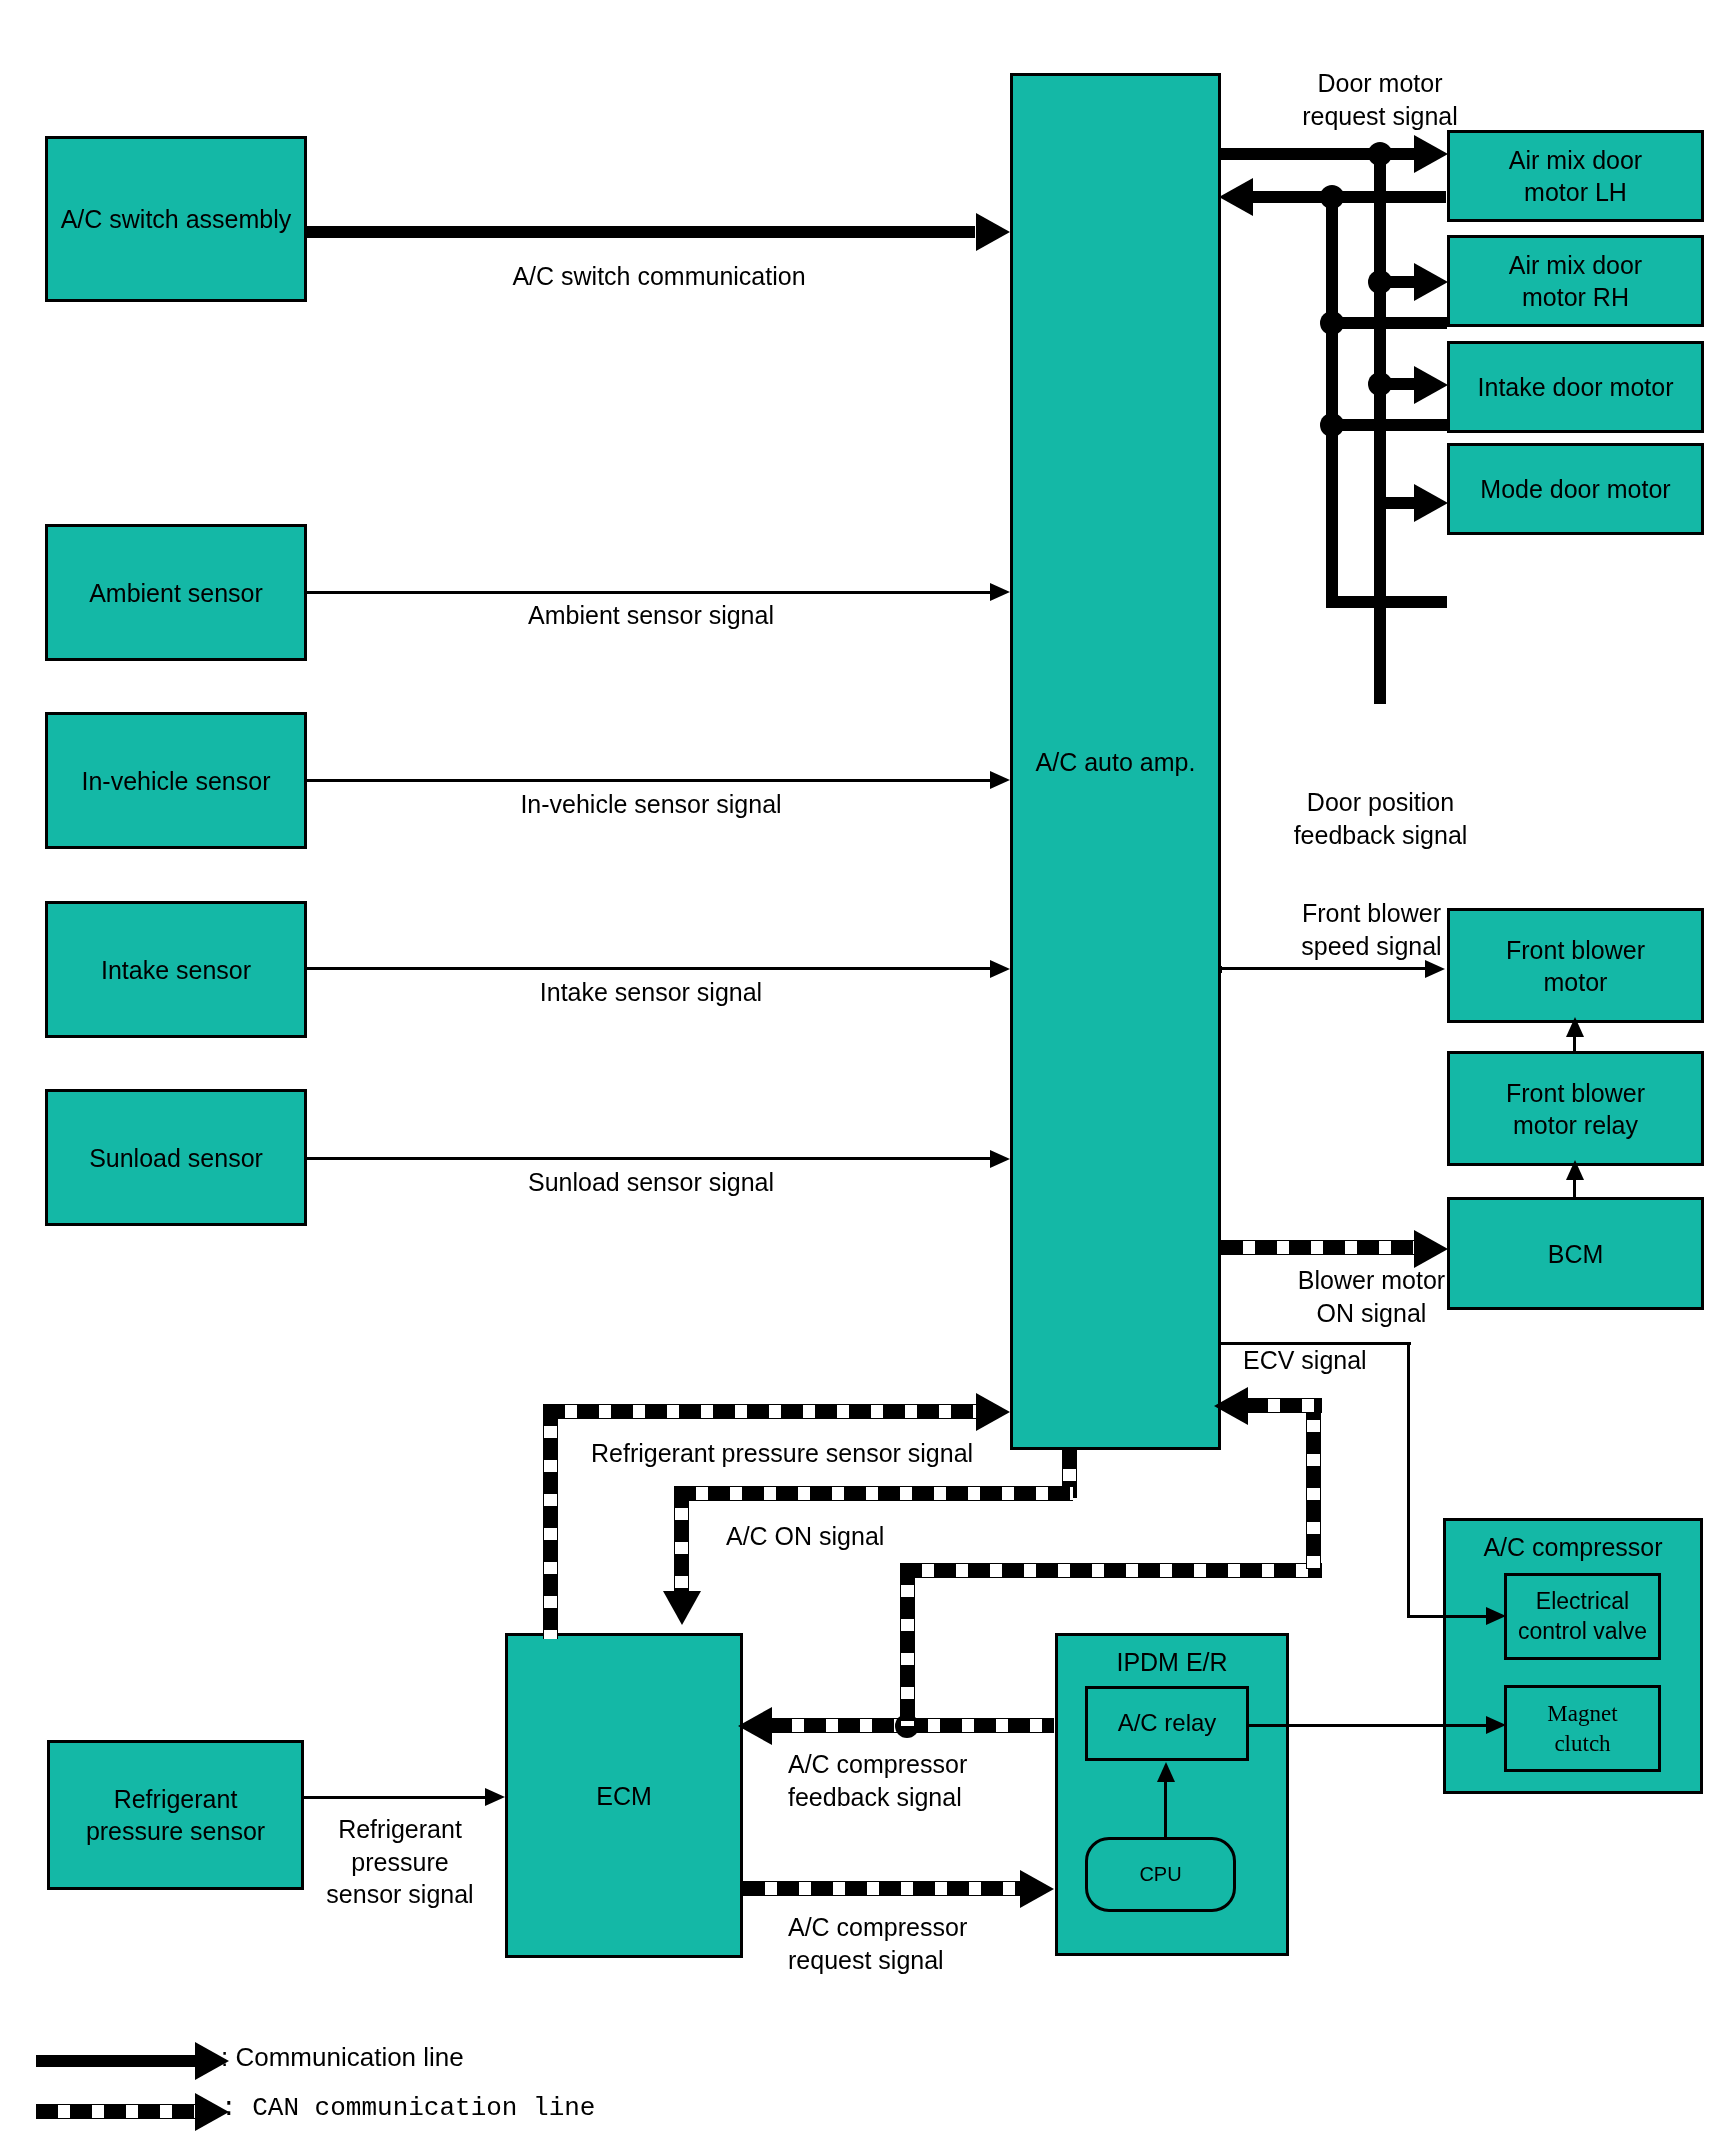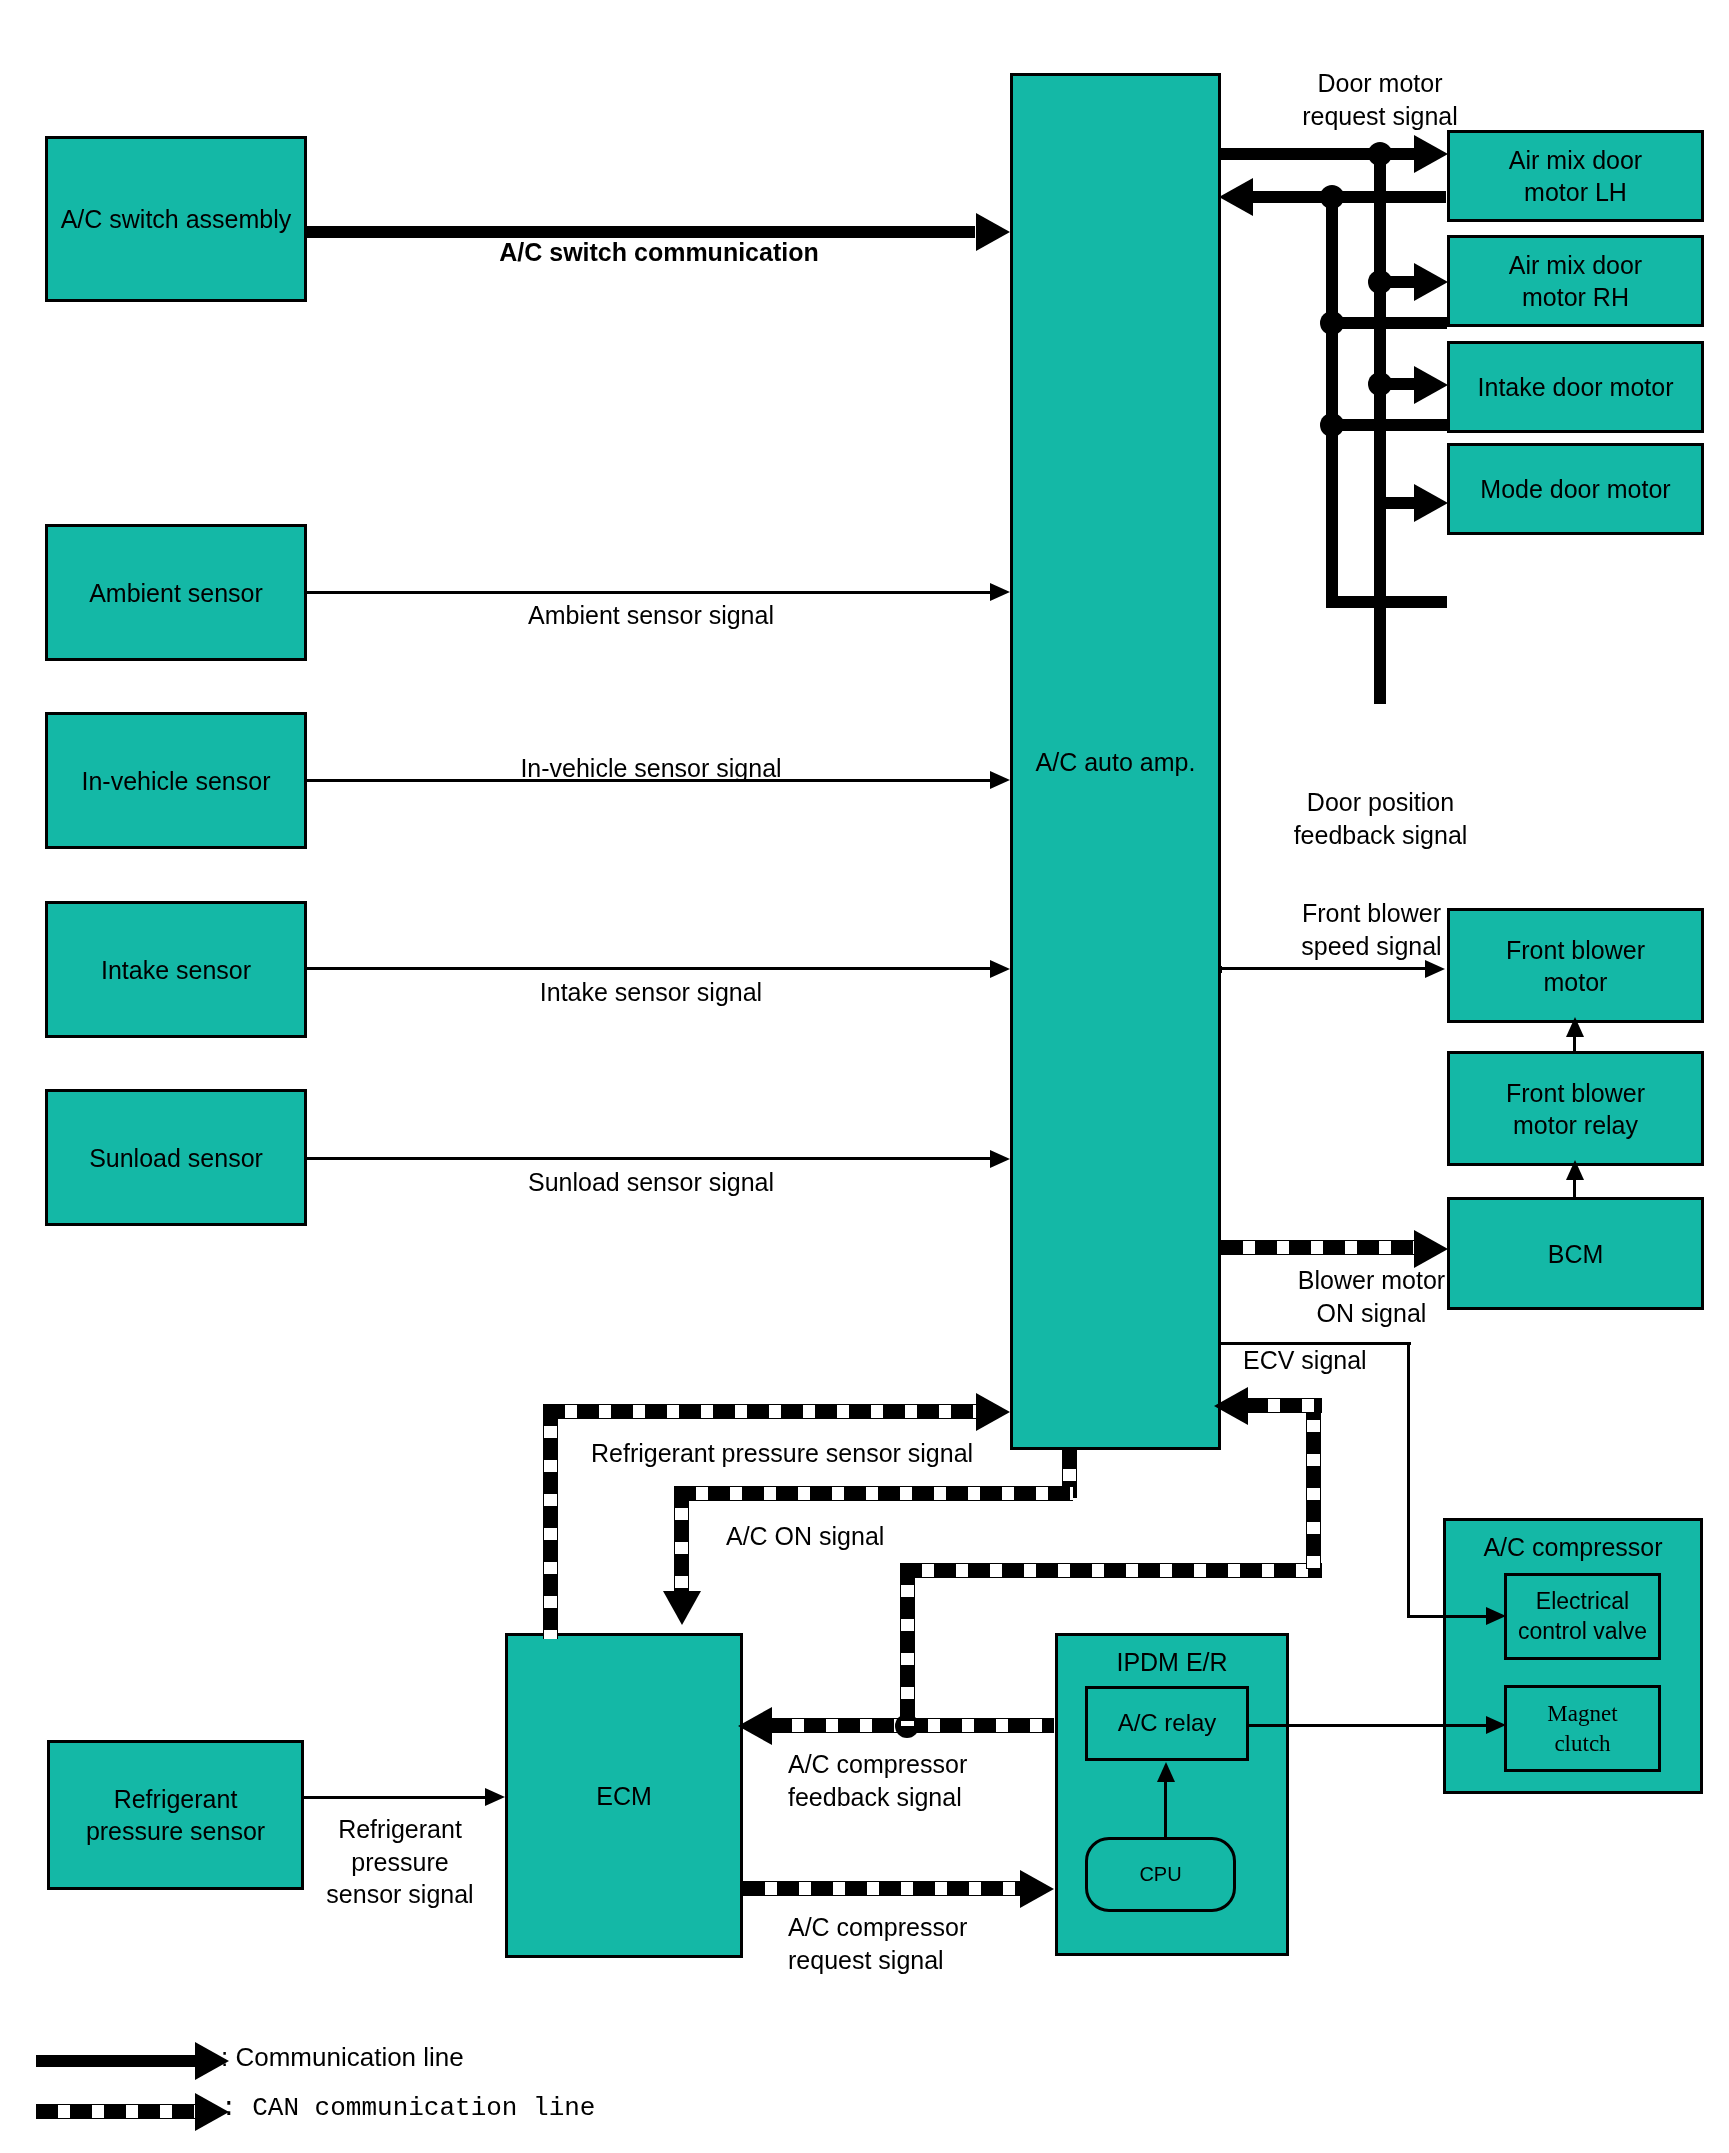--- a/index.html
+++ b/index.html
@@ -117,29 +117,29 @@
   </div>
   <div class="box" style="left:1085px;top:1686px;width:164px;height:75px;font-size:24px;">
     <span>A/C relay</span>
   </div>
   <div class="box" style="left:1085px;top:1837px;width:151px;height:75px;font-size:20px;border-radius:24px;">
     <span>CPU</span>
   </div>
 
   <div class="th" style="left:306px;top:226px;width:669px;"></div>
   <div class="ar br" style="left:976px;top:213px;"></div>
-  <div class="lbl" style="left:479px;top:236px;width:360px;font-weight:bold;">A/C switch communication</div>
+  <div class="lbl" style="left:479px;top:260px;width:360px;">A/C switch communication</div>
 
   <div class="h" style="left:306px;top:591px;width:685px;"></div>
   <div class="ar r" style="left:990px;top:583px;"></div>
   <div class="lbl" style="left:360px;top:599px;width:582px;">Ambient sensor signal</div>
 
   <div class="h" style="left:306px;top:779px;width:685px;"></div>
   <div class="ar r" style="left:990px;top:771px;"></div>
-  <div class="lbl" style="left:360px;top:752px;width:582px;">In-vehicle sensor signal</div>
+  <div class="lbl" style="left:360px;top:788px;width:582px;">In-vehicle sensor signal</div>
 
   <div class="h" style="left:306px;top:967px;width:685px;"></div>
   <div class="ar r" style="left:990px;top:960px;"></div>
   <div class="lbl" style="left:360px;top:976px;width:582px;">Intake sensor signal</div>
 
   <div class="h" style="left:306px;top:1157px;width:685px;"></div>
   <div class="ar r" style="left:990px;top:1150px;"></div>
   <div class="lbl" style="left:360px;top:1166px;width:582px;">Sunload sensor signal</div>
 
   <div class="lbl" style="left:1243px;top:67px;width:274px;">Door motor

